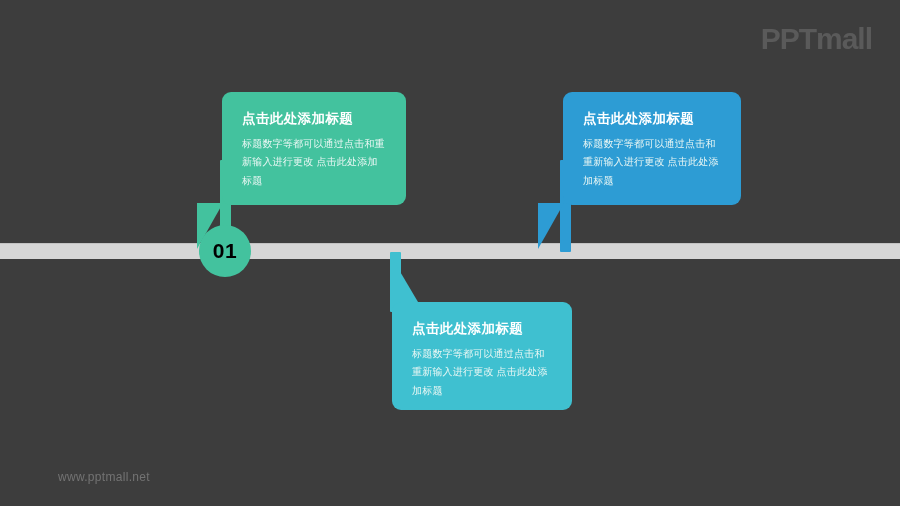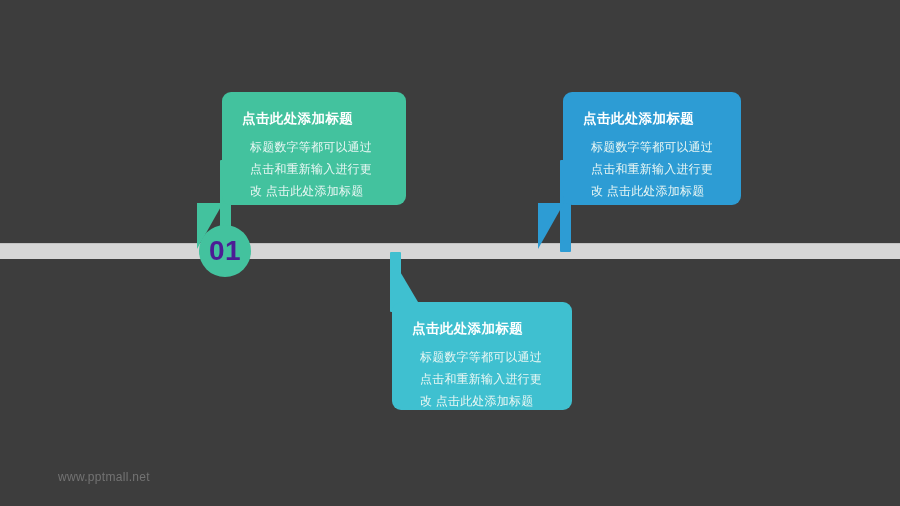--- a/index.html
+++ b/index.html
@@ -69,24 +69,24 @@
   }
   .bubble .b-title {
     font-size: 13.5px;
     font-weight: bold;
     color: #ffffff;
     line-height: 1.3;
     margin: 0 0 7px 0;
     letter-spacing: .4px;
   }
   .bubble .b-body {
-    font-size: 12px;
+    font-size: 10px;
     color: #eaf7f4;
     line-height: 1.85;
-    margin: 8px;
+    margin: 0;
     letter-spacing: .2px;
     max-width: 152px;
   }
 
   
   #bubble-1 {
     left: 222px;
     top: 92px;
     width: 184px;
     height: 113px;
@@ -158,34 +158,35 @@
 
   
   .marker {
     position: absolute;
     width: 52px;
     height: 52px;
     border-radius: 50%;
     display: flex;
     align-items: center;
     justify-content: center;
-    color: #4c1d95;
-    font-size: 28px;
+    color: #000000;
+    font-size: 21px;
     font-weight: bold;
     letter-spacing: .5px;
   }
   #marker-1 { left: 199px; top: 225px; background: #43c29e; }
   #marker-2 { left: 369px; top: 225px; background: #3fc0d0; }
   #marker-3 { left: 539px; top: 225px; background: #2d9cd4; }
 </style>
 </head>
 <body>
 
 <div id="slide">
 
+  <div class="logo">PPTmall</div>
 
   <div class="timeline-bar"></div>
 
   <div class="stem" id="stem-1"></div>
   <div class="stem" id="stem-2"></div>
   <div class="stem" id="stem-3"></div>
 
   <div class="bubble" id="bubble-1">
     <p class="b-title">点击此处添加标题</p>
     <p class="b-body">标题数字等都可以通过点击和重新输入进行更改 点击此处添加标题</p>

